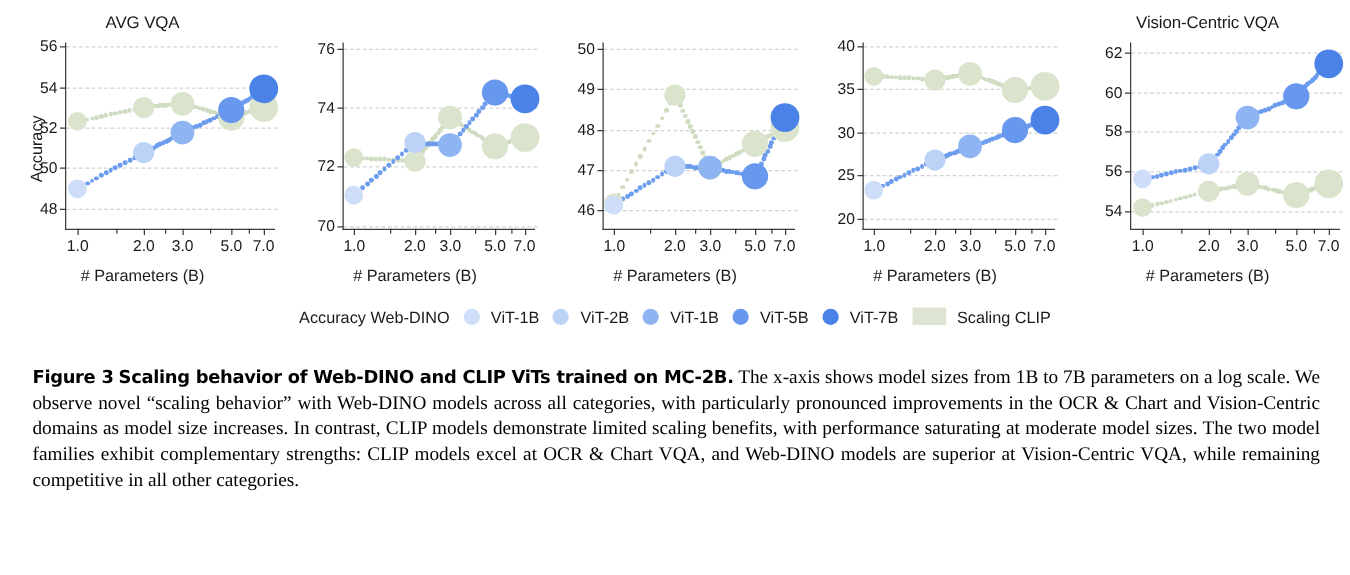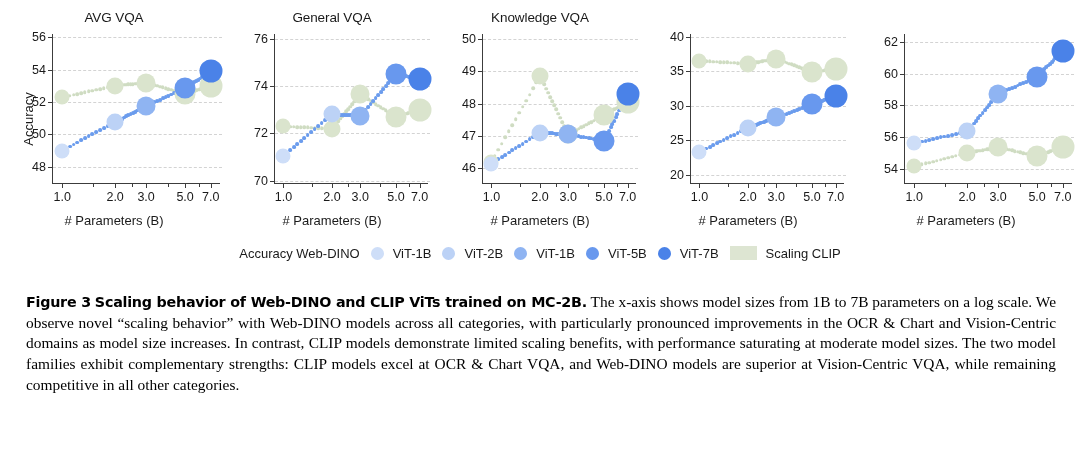--- a/index.html
+++ b/index.html
@@ -292,21 +292,20 @@
           <div class="marker" style="left: 5.5%; top: 78.2609%; width: 15px; height: 15px; background: rgb(206, 222, 248);"></div>
           <div class="marker" style="left: 37.2024%; top: 59.2391%; width: 17px; height: 17px; background: rgb(188, 210, 246);"></div>
           <div class="marker" style="left: 55.7472%; top: 48.3696%; width: 19px; height: 19px; background: rgb(143, 180, 242);"></div>
           <div class="marker" style="left: 79.1108%; top: 36.413%; width: 21px; height: 21px; background: rgb(104, 152, 238);"></div>
           <div class="marker" style="left: 94.5%; top: 25%; width: 23px; height: 23px; background: rgb(74, 130, 232);"></div>
         </div>
         <div class="xaxis-title"># Parameters (B)</div>
         <div class="yaxis-title">Accuracy</div>
       </div>
       <div class="panel" style="width: 208px;">
-        <div class="panel-title">General VQA</div>
         <div class="plot">
           <div class="gridline" style="top: 98.4127%;"></div>
           <div class="ytick-mark" style="top: 98.4127%;"></div>
           <div class="ytick-label" style="top: 98.4127%;">70</div>
           <div class="gridline" style="top: 66.6667%;"></div>
           <div class="ytick-mark" style="top: 66.6667%;"></div>
           <div class="ytick-label" style="top: 66.6667%;">72</div>
           <div class="gridline" style="top: 34.9206%;"></div>
           <div class="ytick-mark" style="top: 34.9206%;"></div>
           <div class="ytick-label" style="top: 34.9206%;">74</div>
@@ -438,21 +437,20 @@
           <div class="marker" style="left: 94.5%; top: 50.7937%; width: 23px; height: 23px; background: rgb(218, 228, 205);"></div>
           <div class="marker" style="left: 5.5%; top: 81.746%; width: 15px; height: 15px; background: rgb(206, 222, 248);"></div>
           <div class="marker" style="left: 37.2024%; top: 53.9683%; width: 17px; height: 17px; background: rgb(188, 210, 246);"></div>
           <div class="marker" style="left: 55.7472%; top: 54.7619%; width: 19px; height: 19px; background: rgb(143, 180, 242);"></div>
           <div class="marker" style="left: 79.1108%; top: 26.9841%; width: 21px; height: 21px; background: rgb(104, 152, 238);"></div>
           <div class="marker" style="left: 94.5%; top: 30.1587%; width: 23px; height: 23px; background: rgb(74, 130, 232);"></div>
         </div>
         <div class="xaxis-title"># Parameters (B)</div>
       </div>
       <div class="panel" style="width: 208px;">
-        <div class="panel-title">Knowledge VQA</div>
         <div class="plot">
           <div class="gridline" style="top: 90.2174%;"></div>
           <div class="ytick-mark" style="top: 90.2174%;"></div>
           <div class="ytick-label" style="top: 90.2174%;">46</div>
           <div class="gridline" style="top: 68.4783%;"></div>
           <div class="ytick-mark" style="top: 68.4783%;"></div>
           <div class="ytick-label" style="top: 68.4783%;">47</div>
           <div class="gridline" style="top: 46.7391%;"></div>
           <div class="ytick-mark" style="top: 46.7391%;"></div>
           <div class="ytick-label" style="top: 46.7391%;">48</div>
@@ -735,20 +733,21 @@
           <div class="marker" style="left: 94.5%; top: 23.6111%; width: 23px; height: 23px; background: rgb(218, 228, 205);"></div>
           <div class="marker" style="left: 5.5%; top: 79.1667%; width: 15px; height: 15px; background: rgb(206, 222, 248);"></div>
           <div class="marker" style="left: 37.2024%; top: 62.963%; width: 17px; height: 17px; background: rgb(188, 210, 246);"></div>
           <div class="marker" style="left: 55.7472%; top: 56.0185%; width: 19px; height: 19px; background: rgb(143, 180, 242);"></div>
           <div class="marker" style="left: 79.1108%; top: 47.2222%; width: 21px; height: 21px; background: rgb(104, 152, 238);"></div>
           <div class="marker" style="left: 94.5%; top: 41.6667%; width: 23px; height: 23px; background: rgb(74, 130, 232);"></div>
         </div>
         <div class="xaxis-title"># Parameters (B)</div>
       </div>
       <div class="panel wide" style="width: 228px;">
+        <div class="panel-title">Vision-Centric VQA</div>
         <div class="plot">
           <div class="gridline" style="top: 90.4255%;"></div>
           <div class="ytick-mark" style="top: 90.4255%;"></div>
           <div class="ytick-label" style="top: 90.4255%;">54</div>
           <div class="gridline" style="top: 69.1489%;"></div>
           <div class="ytick-mark" style="top: 69.1489%;"></div>
           <div class="ytick-label" style="top: 69.1489%;">56</div>
           <div class="gridline" style="top: 47.8723%;"></div>
           <div class="ytick-mark" style="top: 47.8723%;"></div>
           <div class="ytick-label" style="top: 47.8723%;">58</div>

